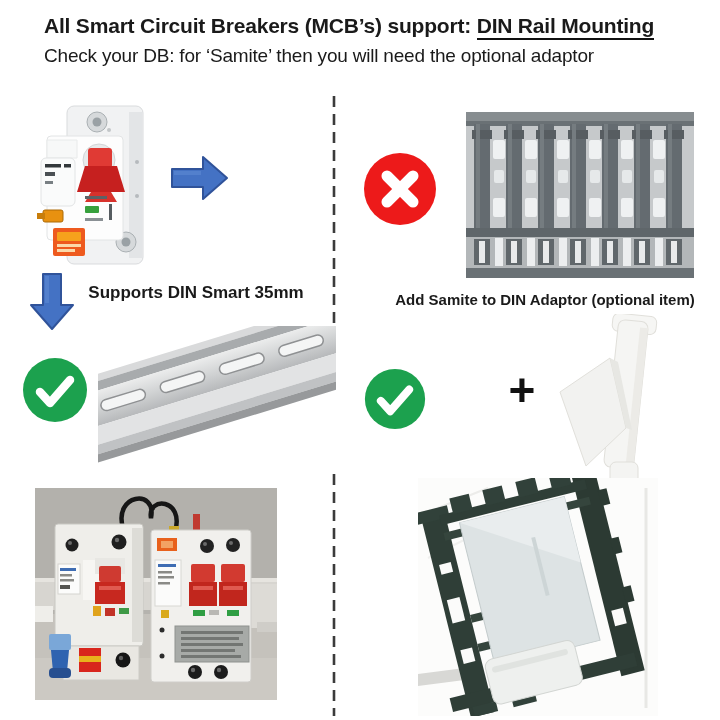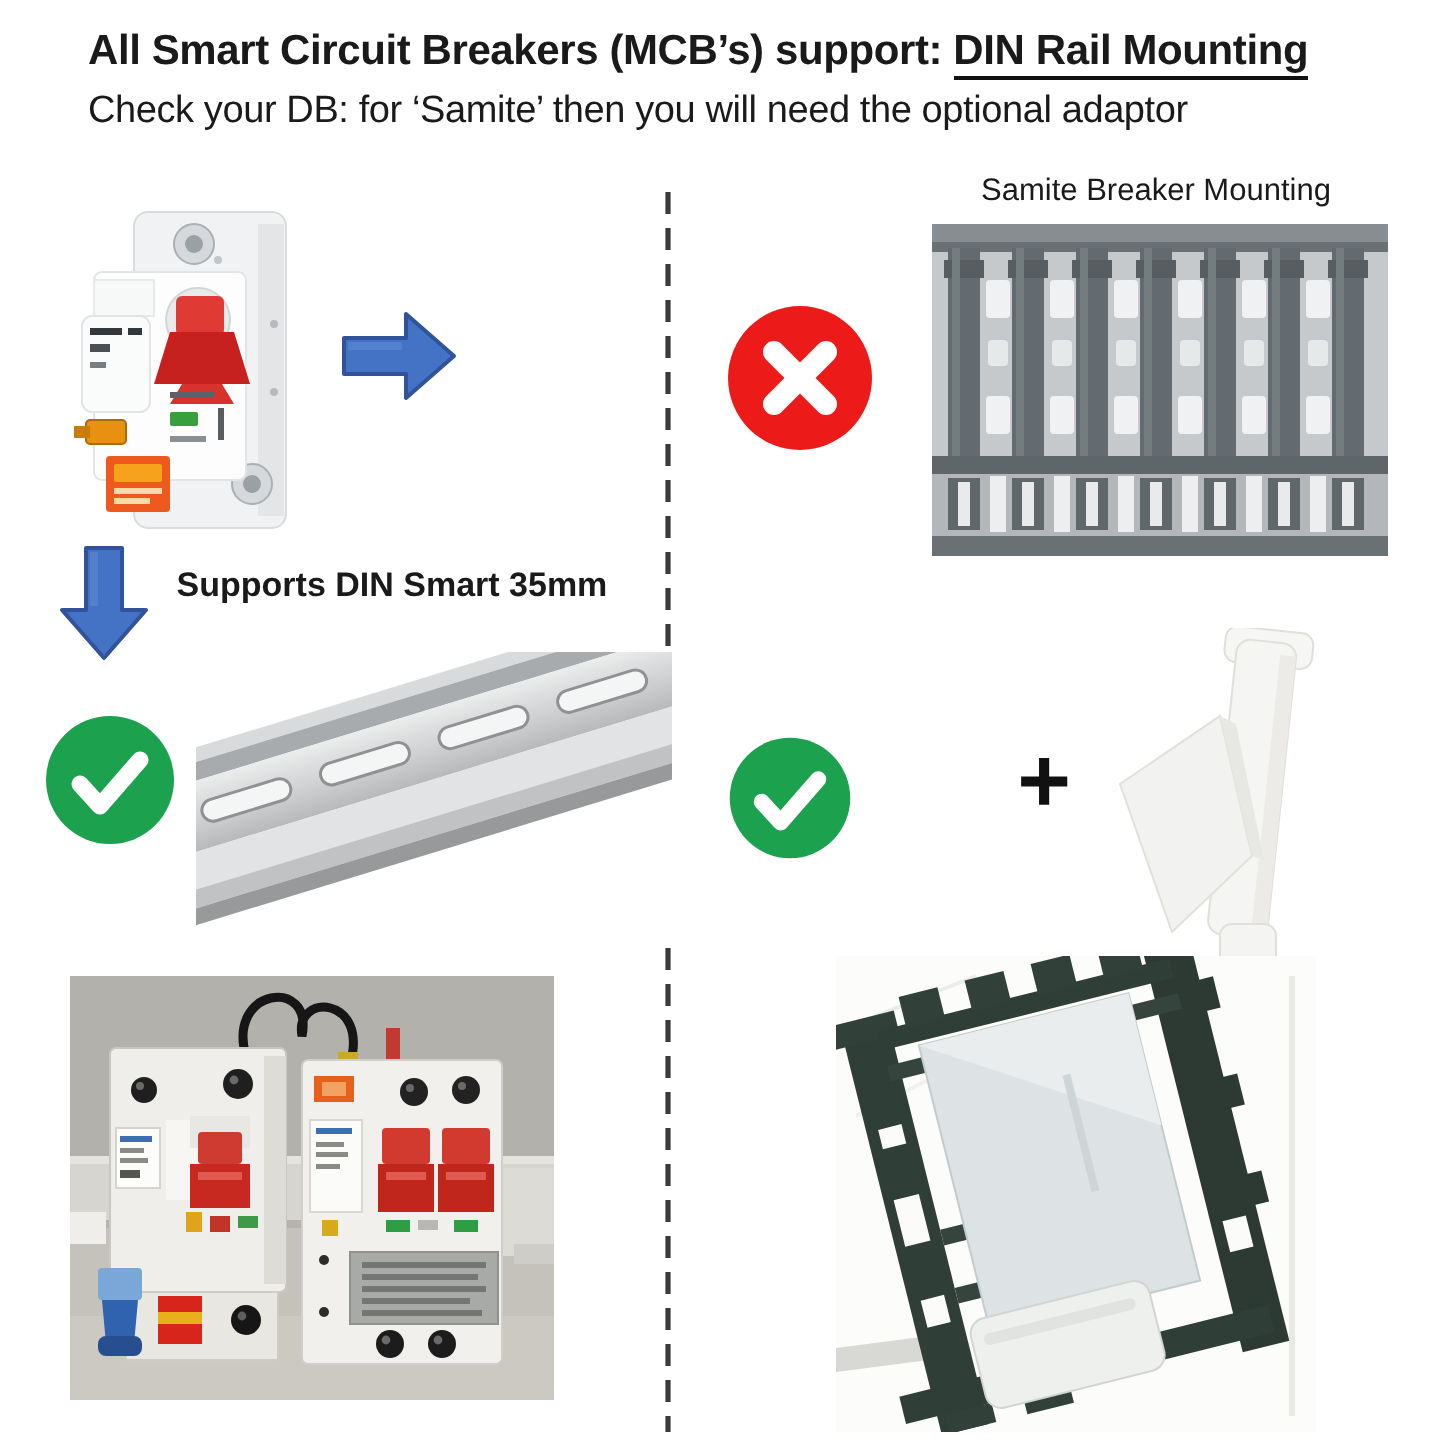--- a/index.html
+++ b/index.html
@@ -181,21 +181,20 @@
     <rect x="146" y="161" width="54" height="3" fill="#737673"></rect>
     <rect x="146" y="167" width="60" height="3" fill="#737673"></rect>
     <circle cx="160" cy="184" r="7" fill="#1c1c1c"></circle>
       <circle cx="158" cy="182" r="2.2" fill="#6a6a6a"></circle>
     <circle cx="186" cy="184" r="7" fill="#1c1c1c"></circle>
       <circle cx="184" cy="182" r="2.2" fill="#6a6a6a"></circle>
     <circle cx="127" cy="142" r="2.5" fill="#2c2c2c"></circle>
     <circle cx="127" cy="168" r="2.5" fill="#2c2c2c"></circle>
   </svg>
 
-  <div class="abs caption-samite">Samite Breaker Mounting</div>
 
   <svg class="abs" style="left:362px;top:151px;" width="76" height="76" viewBox="0 0 76 76">
     <circle cx="38" cy="38" r="36" fill="#ED1A1A"></circle>
     <line x1="25" y1="25" x2="51" y2="51" stroke="#ffffff" stroke-width="11" stroke-linecap="round"></line>
     <line x1="51" y1="25" x2="25" y2="51" stroke="#ffffff" stroke-width="11" stroke-linecap="round"></line>
   </svg>
 
   <svg class="abs" style="left:464px;top:110px;" width="232" height="172" viewBox="0 0 232 172">
     <defs>
       <g id="rib">
@@ -240,20 +239,21 @@
     <use href="#botcell" x="202" y="129"></use>
     <rect x="31" y="128" width="8" height="28" fill="#eceeef"></rect>
     <rect x="63" y="128" width="8" height="28" fill="#eceeef"></rect>
     <rect x="95" y="128" width="8" height="28" fill="#eceeef"></rect>
     <rect x="127" y="128" width="8" height="28" fill="#eceeef"></rect>
     <rect x="159" y="128" width="8" height="28" fill="#eceeef"></rect>
     <rect x="191" y="128" width="8" height="28" fill="#eceeef"></rect>
     <rect x="2" y="158" width="228" height="10" fill="#6a7175"></rect>
   </svg>
 
+  <div class="abs caption-adaptor">Add Samite to DIN Adaptor (optional item)</div>
 
   <svg class="abs" style="left:363px;top:367px;" width="64" height="64" viewBox="0 0 68 68">
     <circle cx="34" cy="34" r="32" fill="#1CA14E"></circle>
     <path d="M19 36 L29 47 L49 24" fill="none" stroke="#ffffff" stroke-width="8.5" stroke-linecap="round" stroke-linejoin="round"></path>
   </svg>
 
   <div class="abs plus">+</div>
 
   <svg class="abs" style="left:552px;top:314px;" width="115" height="186" viewBox="0 0 115 186">
     <rect width="115" height="186" fill="#ffffff"></rect>

